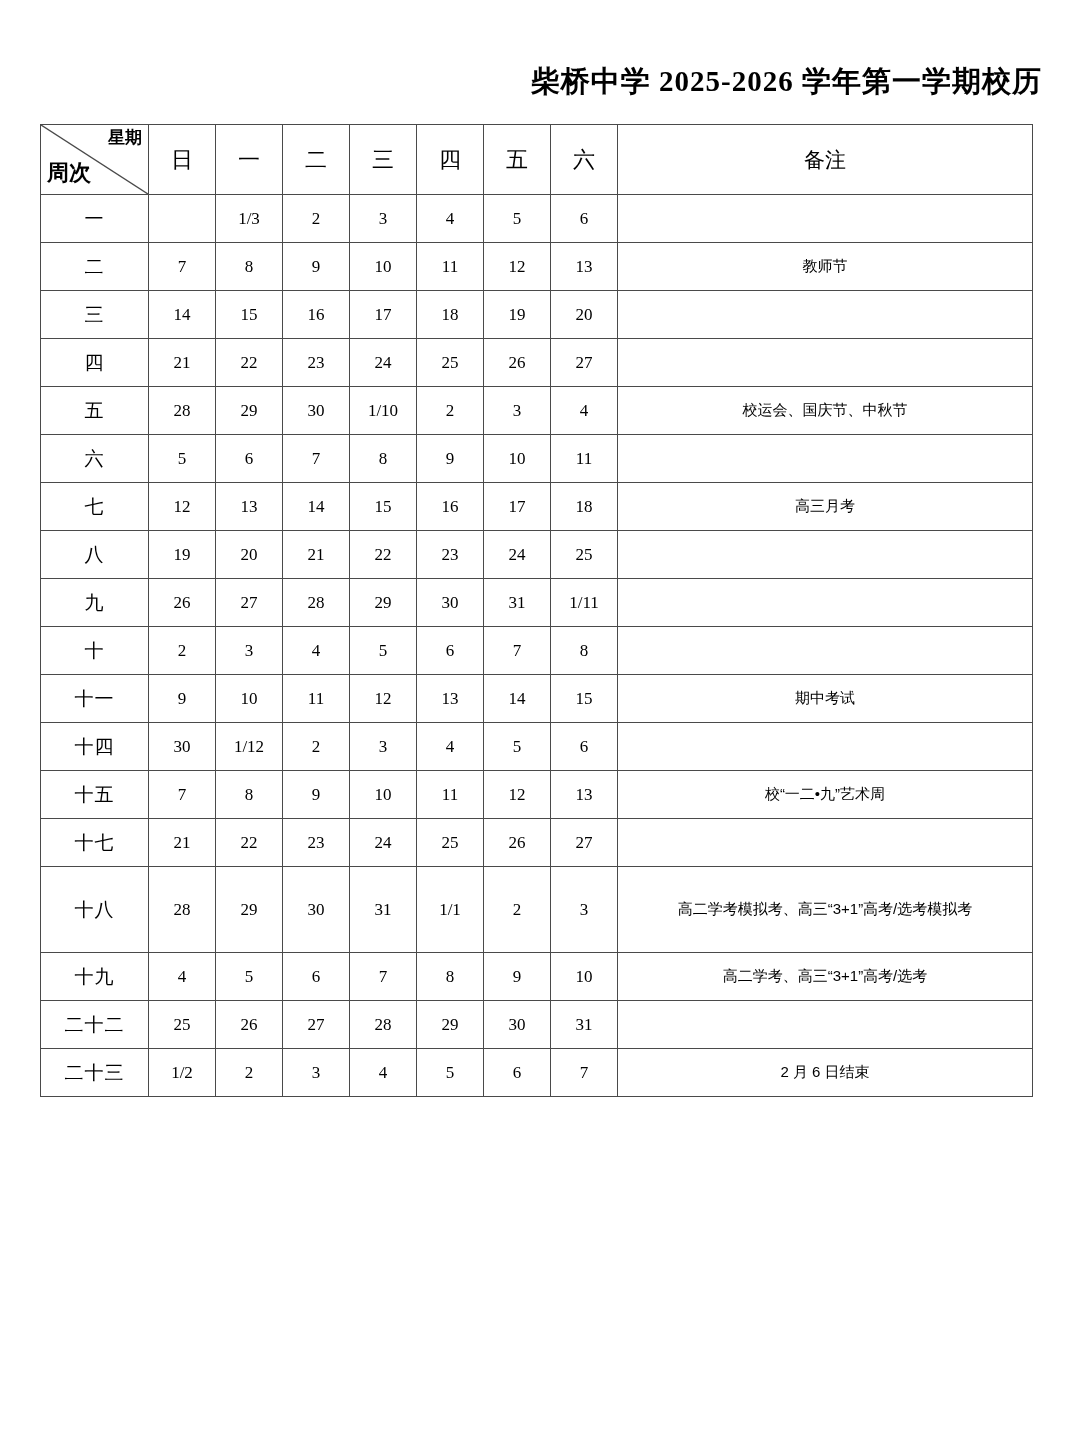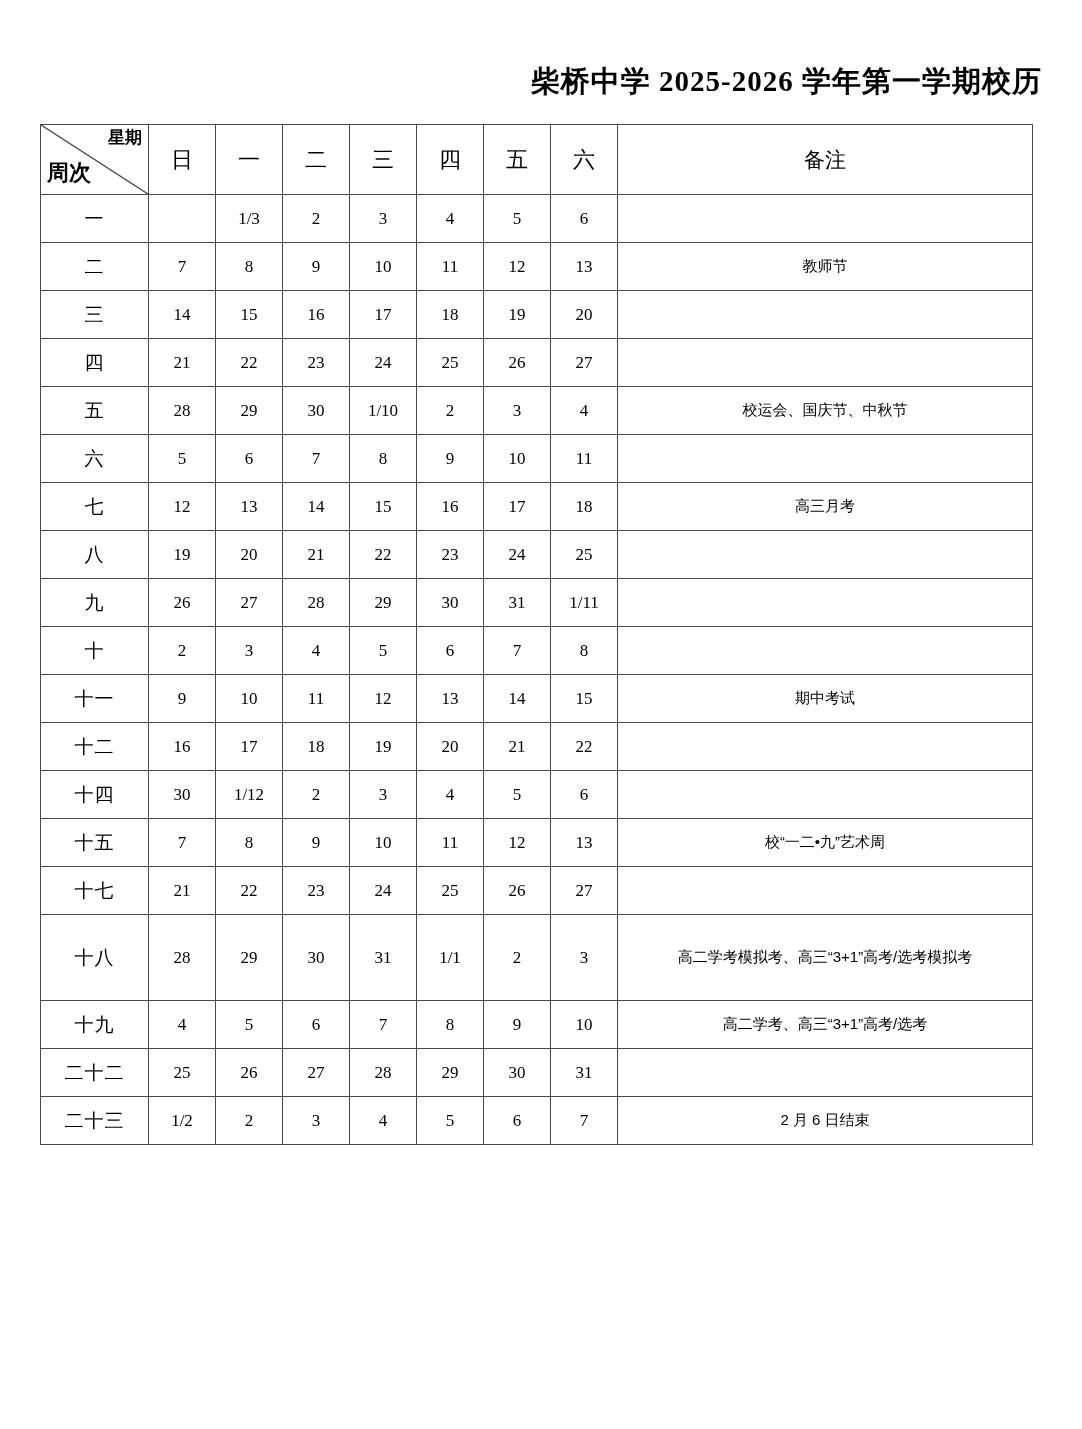--- a/index.html
+++ b/index.html
@@ -261,31 +261,20 @@
           <td class="day">9</td>
           <td class="day">10</td>
           <td class="day">11</td>
           <td class="day">12</td>
           <td class="day">13</td>
           <td class="day">14</td>
           <td class="day">15</td>
           <td class="note">期中考试</td>
         </tr>
         <tr>
-          <td class="weekno">十二</td>
-          <td class="day">16</td>
-          <td class="day">17</td>
-          <td class="day">18</td>
-          <td class="day">19</td>
-          <td class="day">20</td>
-          <td class="day">21</td>
-          <td class="day">22</td>
-          <td class="note"></td>
-        </tr>
-        <tr>
           <td class="weekno">十四</td>
           <td class="day">30</td>
           <td class="day">1/12</td>
           <td class="day">2</td>
           <td class="day">3</td>
           <td class="day">4</td>
           <td class="day">5</td>
           <td class="day">6</td>
           <td class="note"></td>
         </tr>

